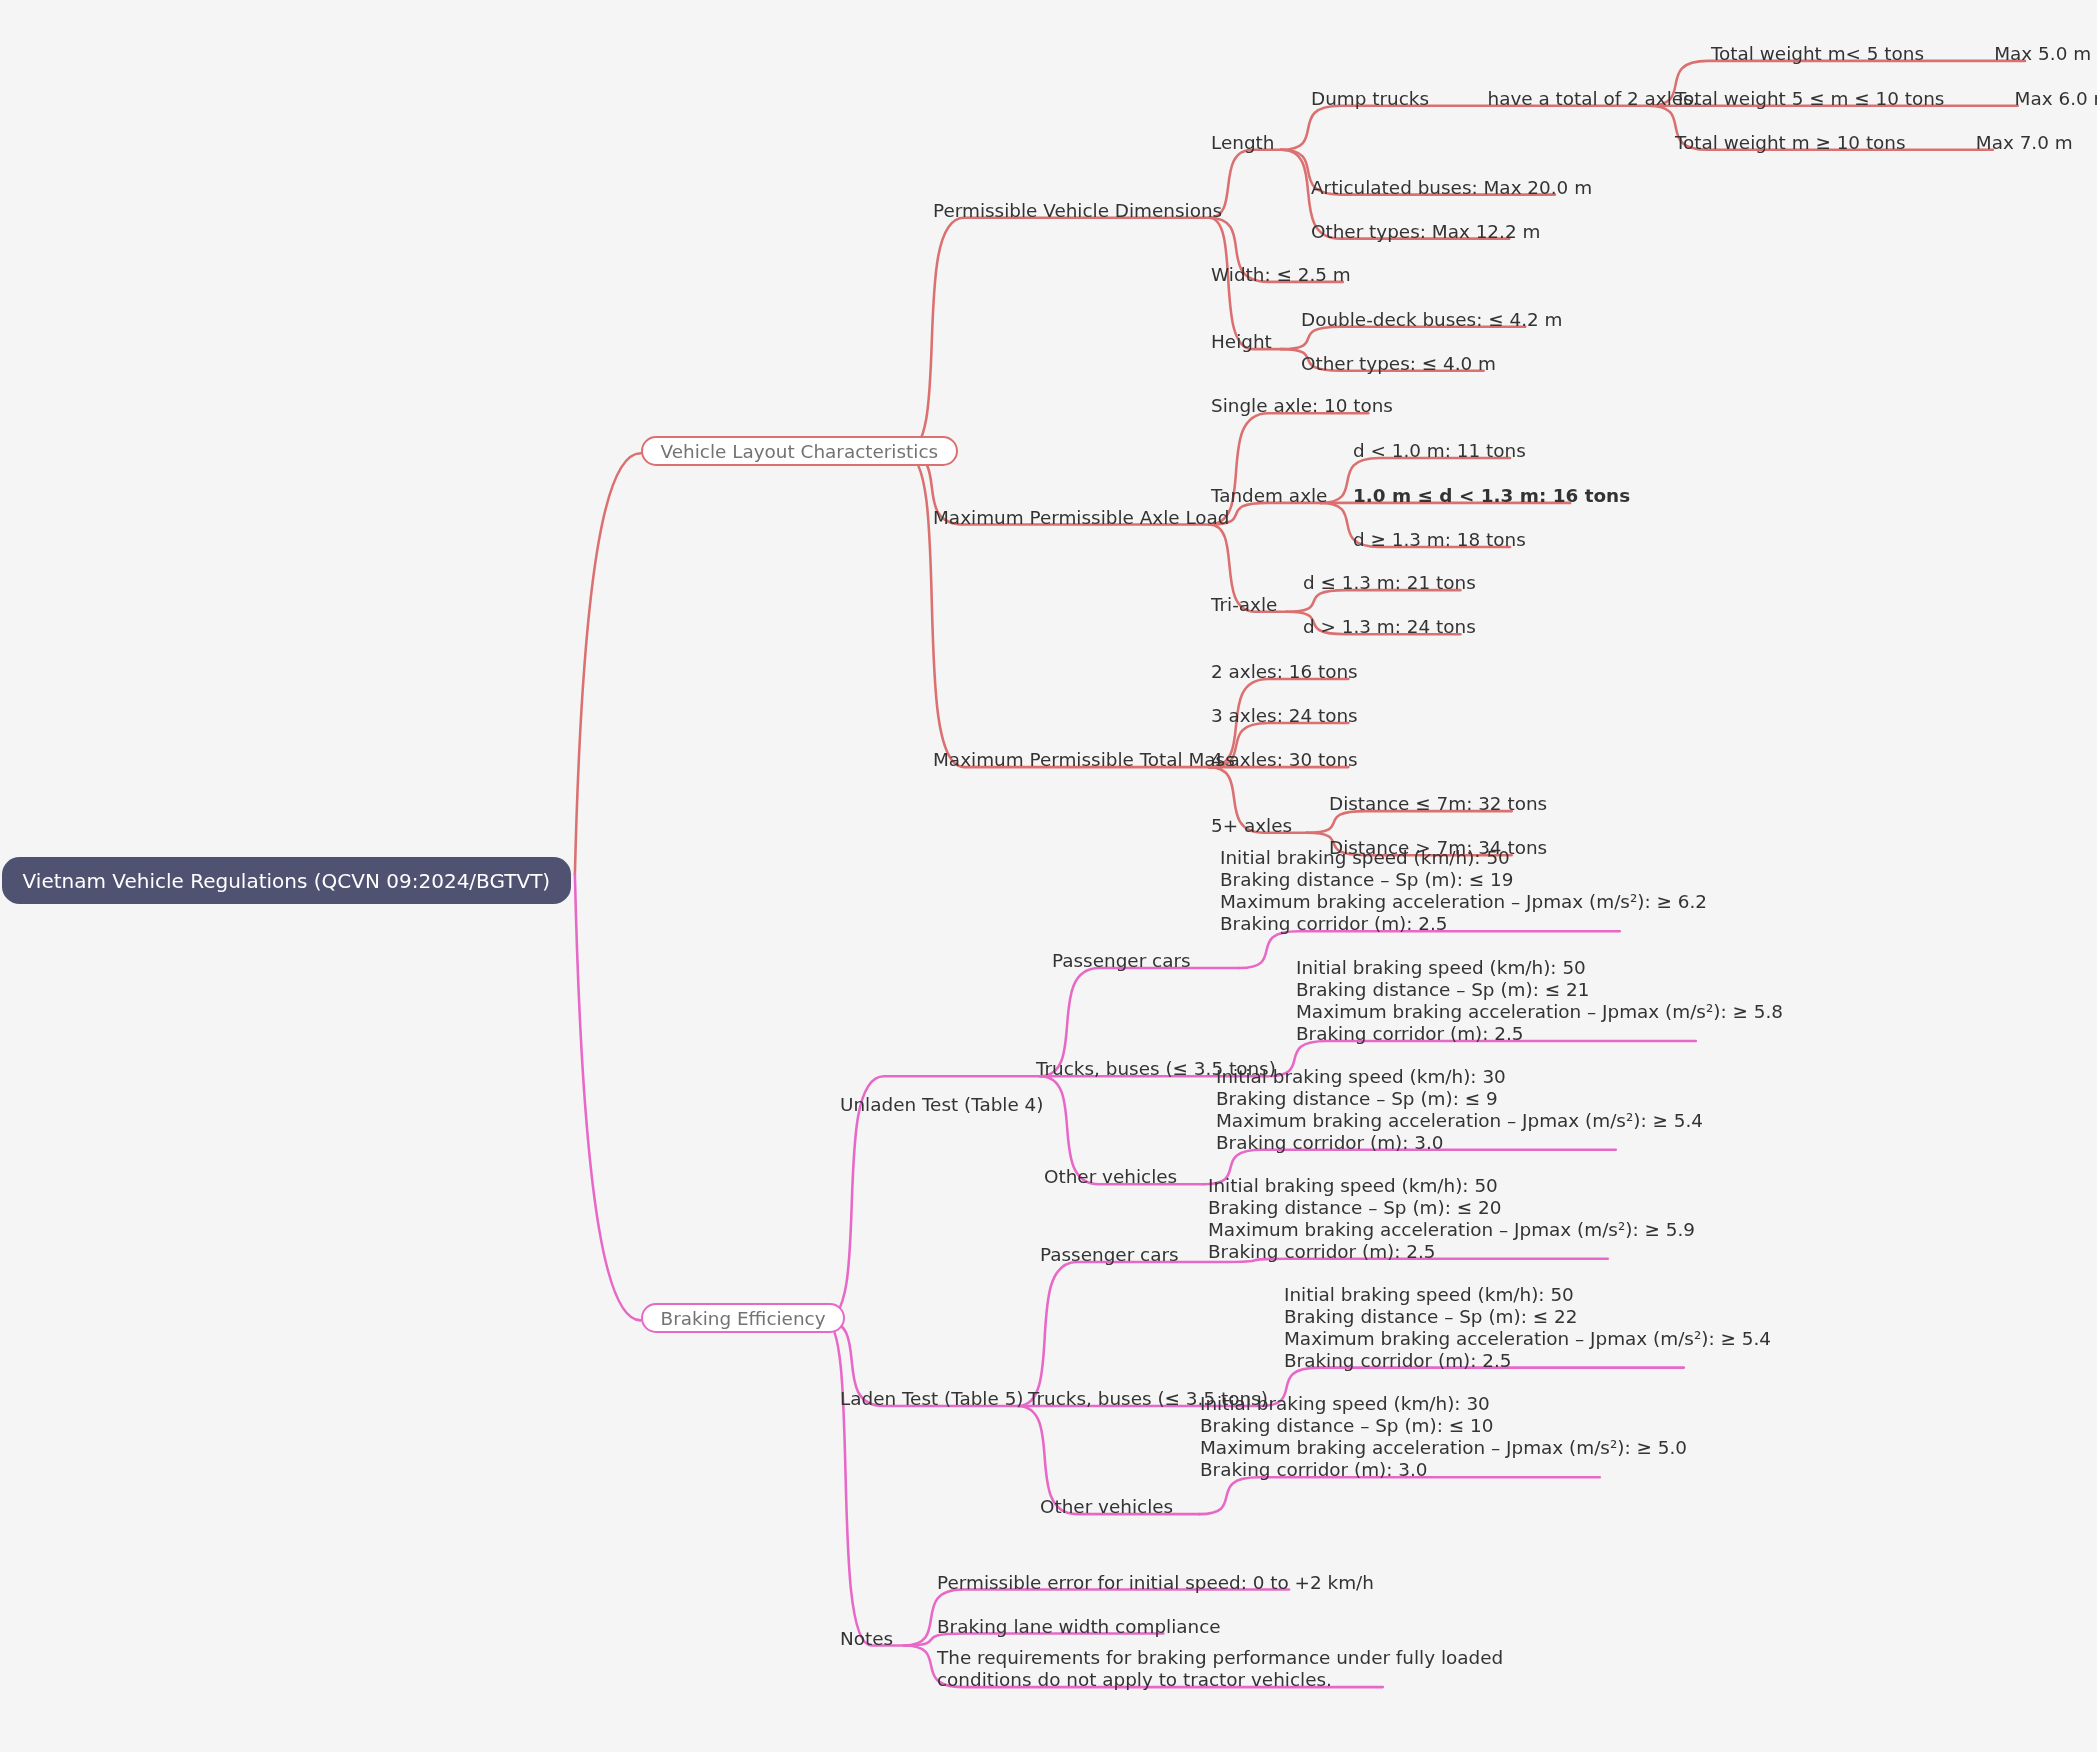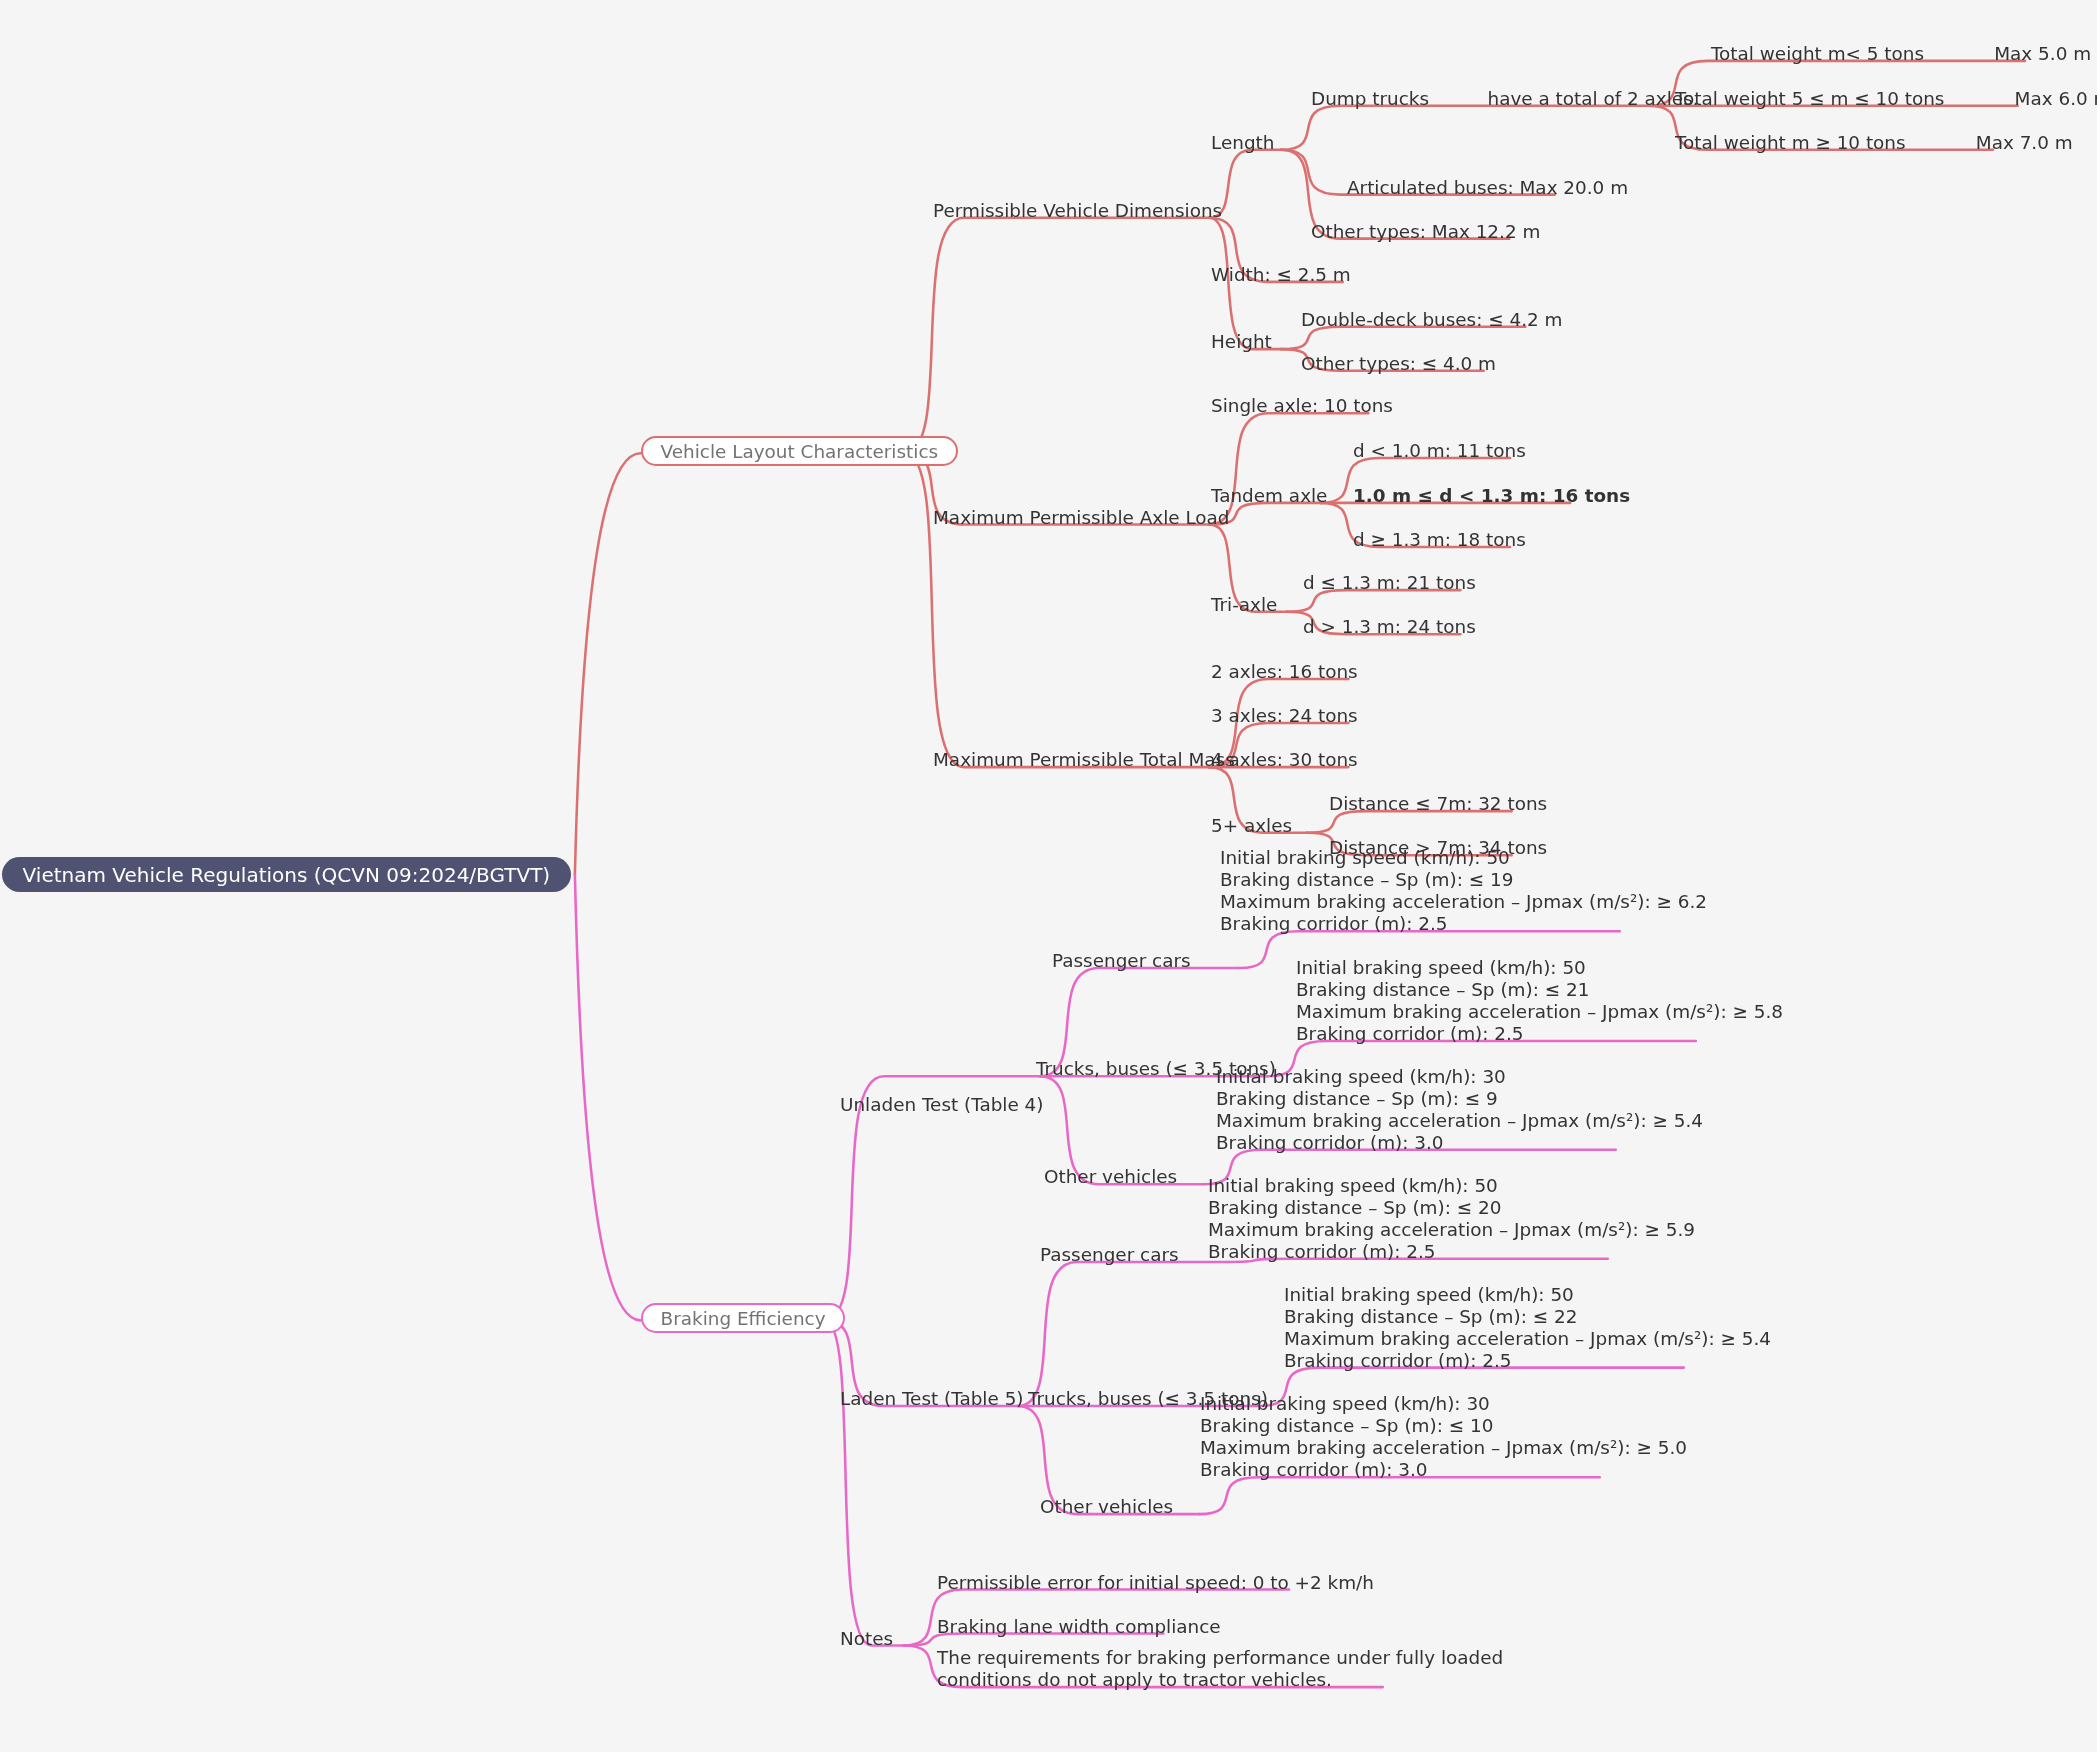--- a/index.html
+++ b/index.html
@@ -19,21 +19,21 @@
     font-size:18.4px;
     line-height:22px;
     white-space:pre;
     letter-spacing:0px;
   }
   .lbl.multi{line-height:22px;}
   
   #root-node{
     position:absolute;
     left:1.6px;top:857px;
-    height:35px;
+    height:47px;
     padding:0 21px;
     display:flex;align-items:center;
     background:#4f5270;
     border-radius:17.6px;
     color:#ffffff;
     font-size:20px;
     white-space:nowrap;
     box-sizing:border-box;
   }
   
@@ -122,21 +122,21 @@
     <span>Braking Efficiency</span>
   </div>
 
   <div id="labels">
       <div class="lbl" style="left: 933px; top: 200px;">Permissible Vehicle Dimensions</div>
       <div class="lbl" style="left: 1211px; top: 132px;">Length</div>
       <div class="lbl" style="left: 1311px; top: 88px;">Dump trucks          have a total of 2 axles.</div>
       <div class="lbl" style="left: 1675px; top: 43px; margin-left: 36px;">Total weight m&lt; 5 tons            Max 5.0 m</div>
       <div class="lbl" style="left: 1675px; top: 88px;">Total weight 5 ≤ m ≤ 10 tons            Max 6.0 m</div>
       <div class="lbl" style="left: 1675px; top: 132px;">Total weight m ≥ 10 tons            Max 7.0 m</div>
-      <div class="lbl" style="left: 1311px; top: 177px; margin-left: 36px;">Articulated buses: Max 20.0 m</div>
+      <div class="lbl" style="left: 1311px; top: 177px;">Articulated buses: Max 20.0 m</div>
       <div class="lbl" style="left: 1311px; top: 221px;">Other types: Max 12.2 m</div>
       <div class="lbl" style="left: 1211px; top: 264px; text-align: right;">Width: ≤ 2.5 m</div>
       <div class="lbl" style="left: 1211px; top: 331px;">Height</div>
       <div class="lbl" style="left: 1301px; top: 309px;">Double-deck buses: ≤ 4.2 m</div>
       <div class="lbl" style="left: 1301px; top: 353px;">Other types: ≤ 4.0 m</div>
       <div class="lbl" style="left: 933px; top: 507px;">Maximum Permissible Axle Load</div>
       <div class="lbl" style="left: 1211px; top: 395px;">Single axle: 10 tons</div>
       <div class="lbl" style="left: 1211px; top: 485px;">Tandem axle</div>
       <div class="lbl" style="left: 1353px; top: 440px;">d &lt; 1.0 m: 11 tons</div>
       <div class="lbl" style="left: 1353px; top: 485px; font-weight: bold;">1.0 m ≤ d &lt; 1.3 m: 16 tons</div>

